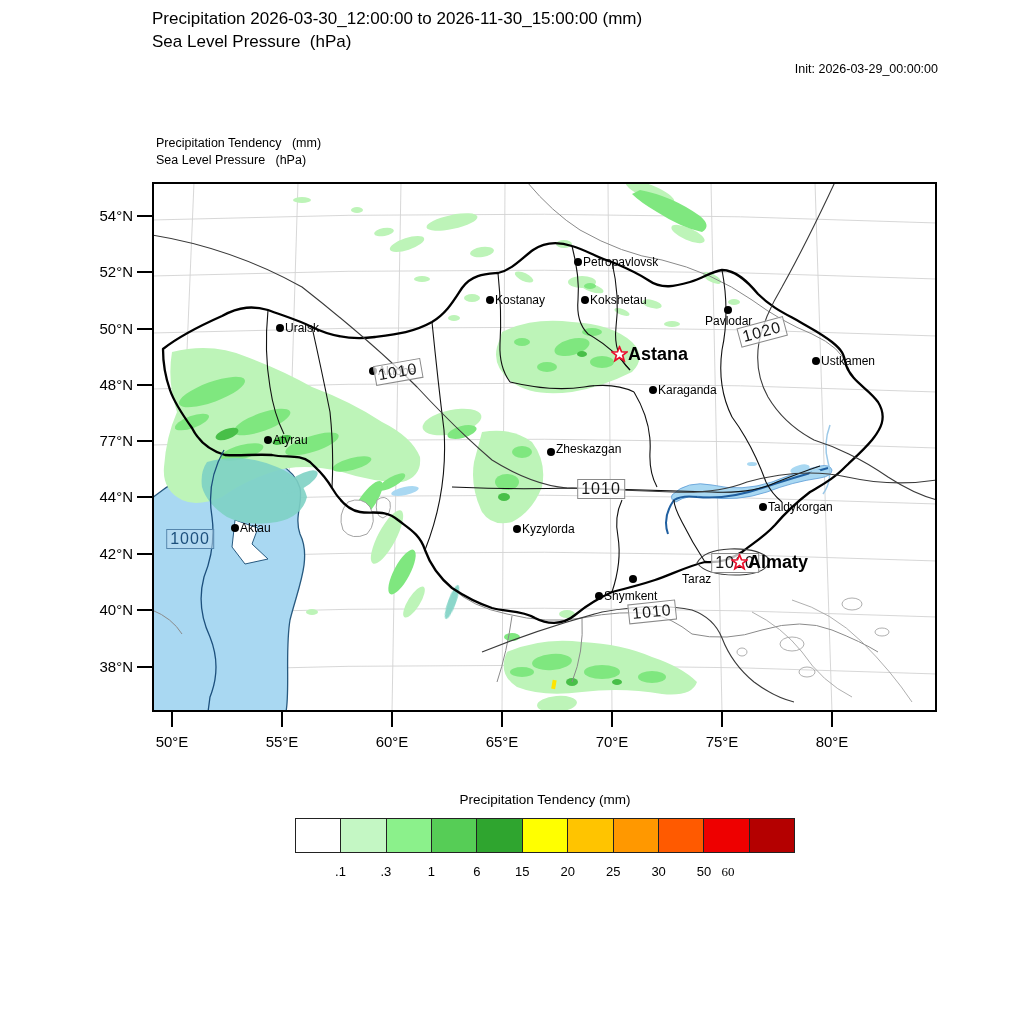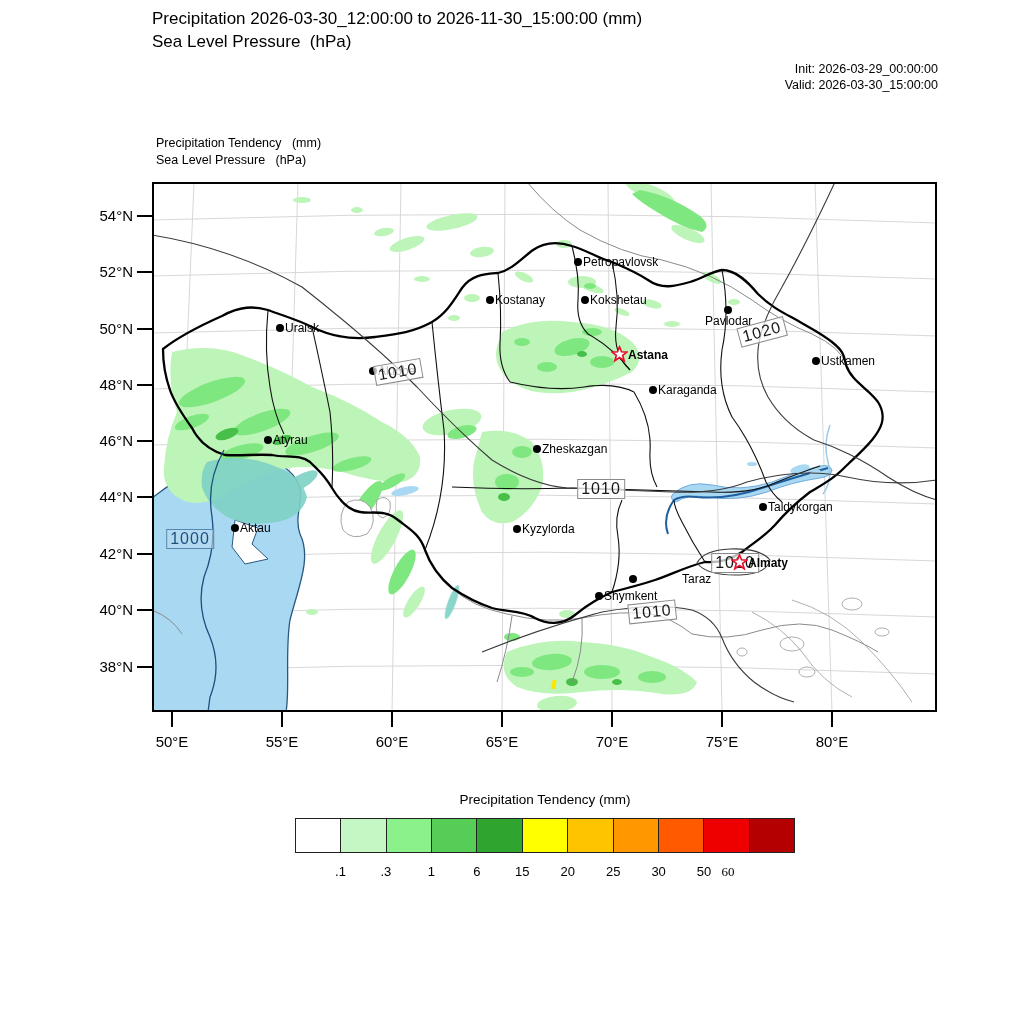--- a/index.html
+++ b/index.html
@@ -19,21 +19,21 @@
   
   .lat-tick{position:absolute;width:15px;height:2px;background:#000;}
   .lat-label{position:absolute;width:48px;text-align:right;font-size:15px;}
   .lon-tick{position:absolute;width:2px;height:15px;background:#000;}
   .lon-label{position:absolute;width:52px;text-align:center;font-size:15px;}
   
   .city{position:absolute;display:flex;align-items:center;white-space:nowrap;transform:translateY(-50%);z-index:10;}
   .city.capital{z-index:30;}
   .cdot{width:8px;height:8px;border-radius:50%;background:#000;flex:0 0 auto;}
   .clabel{font-size:12px;margin-left:1px;}
-  .capital .clabel{font-size:12px;font-weight:bold;margin-left:0px;}
+  .capital .clabel{font-size:18px;font-weight:bold;margin-left:0px;}
   .cstar{width:17px;height:17px;flex:0 0 auto;}
   
   .plabel{position:absolute;transform:translate(-50%,-50%);font-size:16px;letter-spacing:1px;
           padding:0 3px;border:1px solid #8a8a8a;background:rgba(255,255,255,0.72);color:#171717;z-index:20;}
   .plabel.navy{color:#1c4f7c;border-color:#5586ad;background:rgba(189,220,240,0.55);}
   
   #cbar-title{left:295px;top:792px;width:500px;text-align:center;font-size:13.5px;}
   #cbar{left:295px;top:818px;width:500px;height:35px;display:flex;}
   .cbar-cell{flex:1;border:1px solid #222;margin-left:-1px;}
   .cbar-cell:first-child{margin-left:0;}
@@ -43,21 +43,20 @@
 <body>
 
 <div id="page">
 
   <div id="hdr" class="abs">
     <div class="h-sub pre">Precipitation 2026-03-30_12:00:00 to 2026-11-30_15:00:00 (mm)</div>
     <div class="h-sub pre">Sea Level Pressure  (hPa)</div>
   </div>
   <div id="initblock" class="abs">
     <div class="pre">Init: 2026-03-29_00:00:00</div>
-    <div class="pre">Valid: 2026-03-30_15:00:00</div>
   </div>
   <div id="maplegend" class="abs">
     <div class="pre">Precipitation Tendency   (mm)</div>
     <div class="pre">Sea Level Pressure   (hPa)</div>
   </div>
 
   <div id="mapwrap" class="abs">
     <svg id="mapsvg" width="785" height="530" viewBox="0 0 785 530">
 
       <g stroke="#d2d2d2" stroke-width="0.9" fill="none">
@@ -265,21 +264,21 @@
           <div class="clabel">Aktobe</div>
         </div>
         <div class="city" style="left: 497px; top: 208px;">
           <div class="cdot"></div>
           <div class="clabel">Karaganda</div>
         </div>
         <div class="city" style="left: 112px; top: 258px;">
           <div class="cdot"></div>
           <div class="clabel">Atyrau</div>
         </div>
-        <div class="city" style="left: 381px; top: 267px;">
+        <div class="city" style="left: 395px; top: 267px; align-items: flex-end;">
           <div class="cdot"></div>
           <div class="clabel">Zheskazgan</div>
         </div>
         <div class="city" style="left: 607px; top: 325px;">
           <div class="cdot"></div>
           <div class="clabel">Taldykorgan</div>
         </div>
         <div class="city" style="left: 79px; top: 346px;">
           <div class="cdot"></div>
           <div class="clabel">Aktau</div>
@@ -308,21 +307,21 @@
   <div id="axes-layer">
       <div class="lat-tick" style="left: 137px; top: 215px;"></div>
       <div class="lat-label" style="left: 85px; top: 207px;">54°N</div>
       <div class="lat-tick" style="left: 137px; top: 271px;"></div>
       <div class="lat-label" style="left: 85px; top: 263px;">52°N</div>
       <div class="lat-tick" style="left: 137px; top: 328px;"></div>
       <div class="lat-label" style="left: 85px; top: 320px;">50°N</div>
       <div class="lat-tick" style="left: 137px; top: 384px;"></div>
       <div class="lat-label" style="left: 85px; top: 376px;">48°N</div>
       <div class="lat-tick" style="left: 137px; top: 440px;"></div>
-      <div class="lat-label" style="left: 85px; top: 432px;">46°N</div>
+      <div class="lat-label" style="left: 85px; top: 432px;">77°N</div>
       <div class="lat-tick" style="left: 137px; top: 496px;"></div>
       <div class="lat-label" style="left: 85px; top: 488px;">44°N</div>
       <div class="lat-tick" style="left: 137px; top: 553px;"></div>
       <div class="lat-label" style="left: 85px; top: 545px;">42°N</div>
       <div class="lat-tick" style="left: 137px; top: 609px;"></div>
       <div class="lat-label" style="left: 85px; top: 601px;">40°N</div>
       <div class="lat-tick" style="left: 137px; top: 666px;"></div>
       <div class="lat-label" style="left: 85px; top: 658px;">38°N</div>
       <div class="lon-tick" style="left: 171px; top: 712px;"></div>
       <div class="lon-label" style="left: 146px; top: 733px;">50°E</div>

